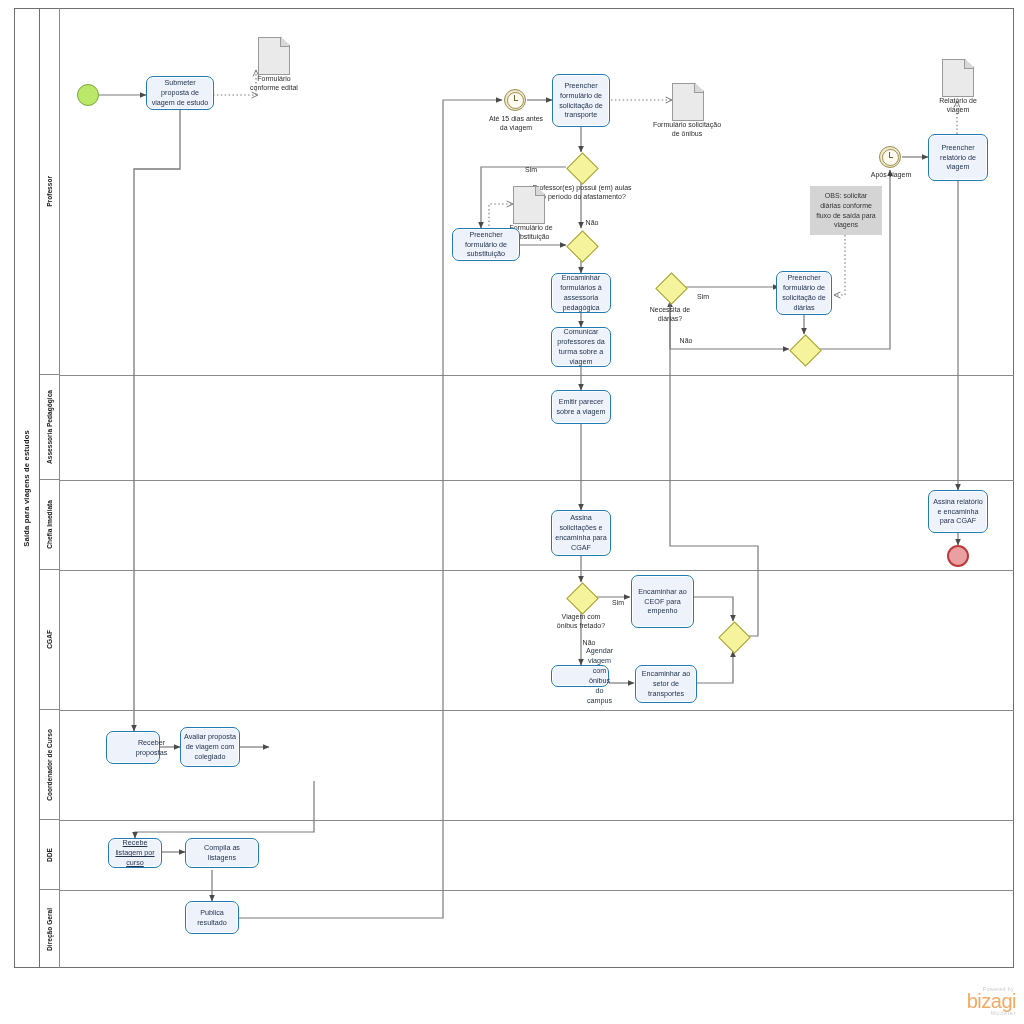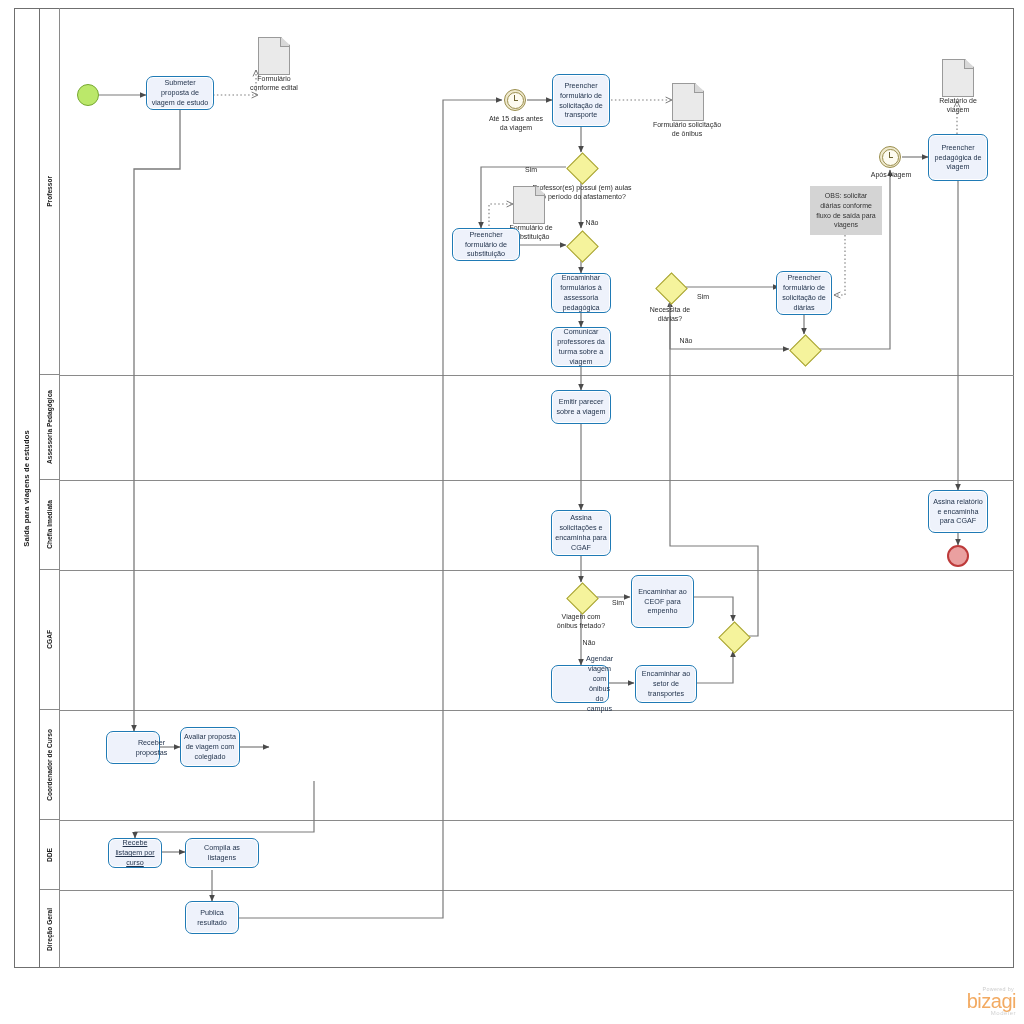--- a/index.html
+++ b/index.html
@@ -300,21 +300,21 @@
   <div class="node annot" style="left:810px;top:186px;width:72px;height:49px;">
     <span>OBS: solicitar diárias conforme fluxo de saída para viagens</span>
   </div>
 
   <div class="node ev-timer" style="left:879px;top:146px;">
     <div class="inner"></div>
   </div>
   <div class="lbl" style="left:865px;top:170px;width:52px;">Após viagem</div>
 
   <div class="node task" style="left:928px;top:134px;width:60px;height:47px;">
-    <span>Preencher pedagógica de viagem</span>
+    <span>Preencher relatório de viagem</span>
   </div>
 
   <div class="node dataobj" style="left:942px;top:59px;">
     <div class="body">
         <div class="fold"></div>
       </div>
   </div>
   <div class="lbl" style="left:929px;top:96px;width:58px;">Relatório de viagem</div>
 
   <div class="node task" style="left:551px;top:390px;width:60px;height:34px;">
@@ -333,21 +333,21 @@
       <i></i>
     </div>
   <div class="lbl" style="left:551px;top:612px;width:60px;">Viagem com ônibus fretado?</div>
   <div class="lbl" style="left:607px;top:598px;width:22px;">Sim</div>
   <div class="lbl" style="left:578px;top:638px;width:22px;">Não</div>
 
   <div class="node task" style="left:631px;top:575px;width:63px;height:53px;">
     <span>Encaminhar ao CEOF para empenho</span>
   </div>
 
-  <div class="node task" style="left:551px;top:665px;width:58px;height:38px;padding-left:42px;">
+  <div class="node task" style="left:551px;top:665px;width:58px;height:22px;padding-left:42px;">
     <span>Agendar viagem com ônibus do campus</span>
   </div>
 
   <div class="node task" style="left:635px;top:665px;width:62px;height:38px;">
     <span>Encaminhar ao setor de transportes</span>
   </div>
 
   <div class="node gw" style="left:718px;top:621px;">
       <i></i>
     </div>

